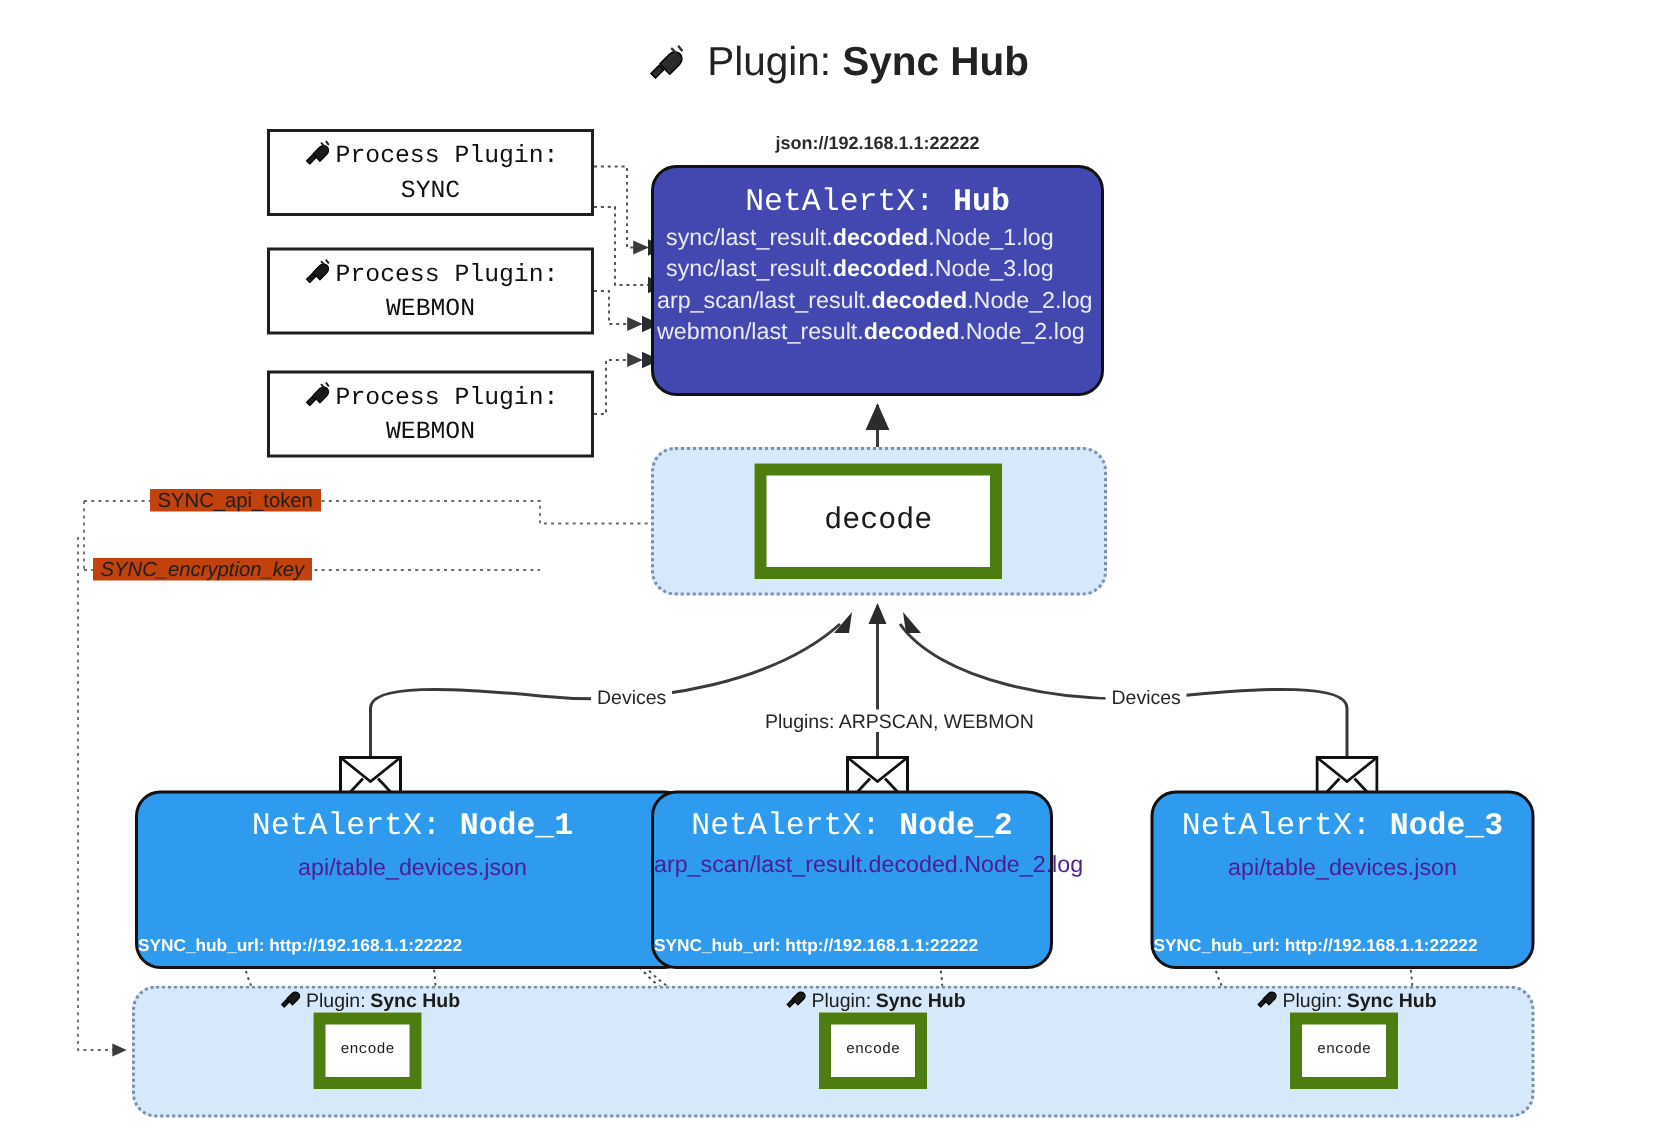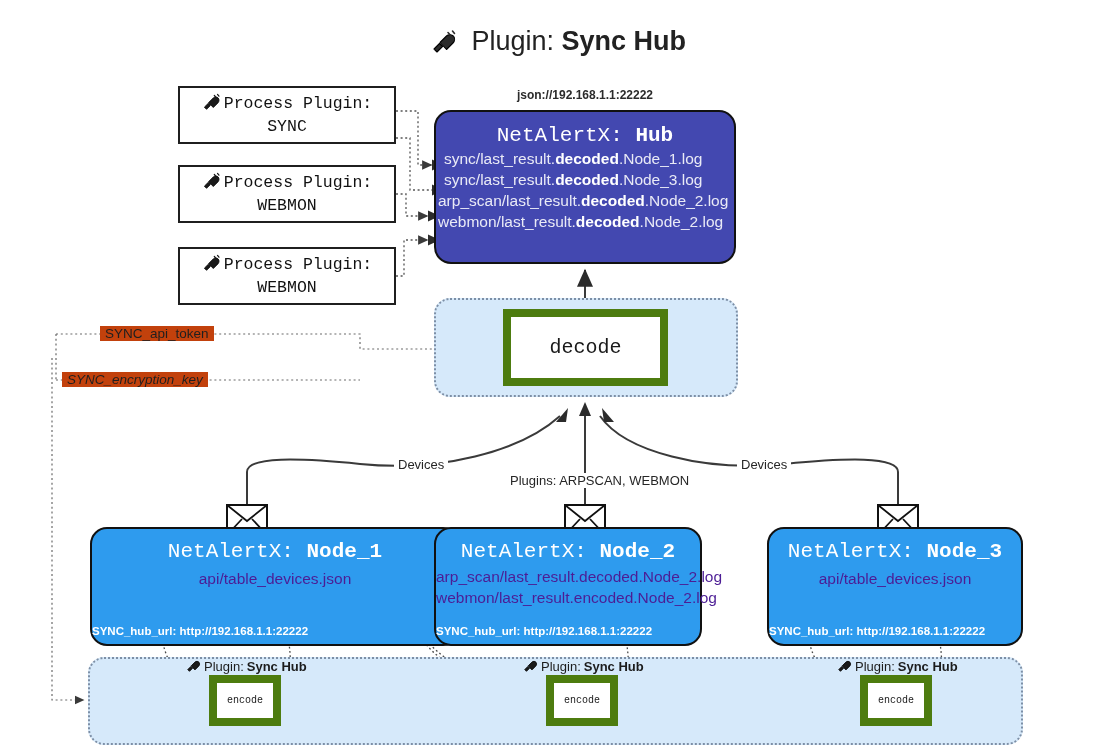--- a/index.html
+++ b/index.html
@@ -260,21 +260,20 @@
     <div class="nline">api/table_devices.json</div>
     <div class="nurl">SYNC_hub_url: http://192.168.1.1:22222</div>
   </div>
 
   <div class="abs node" id="node2">
     <div class="nname">
       <span>NetAlertX:</span>
       <b>Node_2</b>
     </div>
     <div class="nline" style="margin-top:5px;">arp_scan/last_result.decoded.Node_2.log</div>
-    <div class="nline" style="margin-top:3px;">webmon/last_result.encoded.Node_2.log</div>
     <div class="nurl">SYNC_hub_url: http://192.168.1.1:22222</div>
   </div>
 
   <div class="abs node" id="node3">
     <div class="nname">
       <span>NetAlertX:</span>
       <b>Node_3</b>
     </div>
     <div class="nline">api/table_devices.json</div>
     <div class="nurl">SYNC_hub_url: http://192.168.1.1:22222</div>

